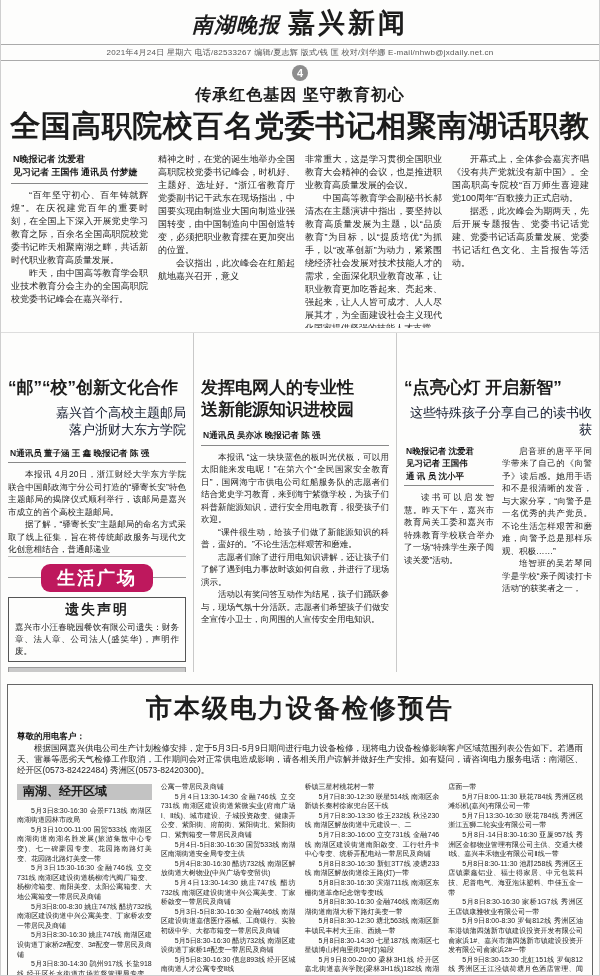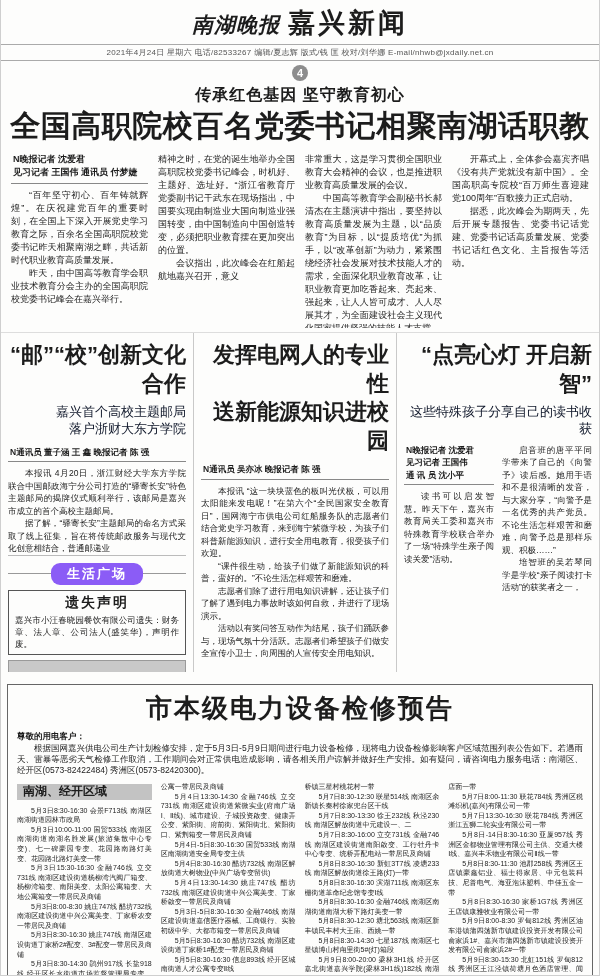--- a/index.html
+++ b/index.html
@@ -33,32 +33,32 @@
   .byline { font-weight:bold; font-size:9px; border-bottom:1px solid #888; padding:0 0 4px 2px; margin-bottom:5px; line-height:13px; }
   .para { text-indent:2em; }
   .cont { text-indent:0; }
 
   
   .mid { display:flex; border-top:1px solid #ddd; height:340px; overflow:hidden; }
   .mid-col { padding:8px 7px 6px; overflow:hidden; }
   .mid-left { width:192px; display:flex; flex-direction:column; }
   .mid-center { width:204px; border-left:1px solid #c9c9c9; border-right:1px solid #c9c9c9; }
   .mid-right { flex:1; }
-  .art-title { font-size:22px; font-weight:900; text-align:right; line-height:1.3; }
+  .art-title { font-size:17px; font-weight:900; text-align:left; line-height:1.3;margin-top:36px; }
   .art-sub { font-size:13px; color:#0f172a; text-align:right; line-height:1.3; margin-top:6px; }
   .art-byline { font-weight:bold; font-size:8.5px; border-bottom:1px solid #888; padding:0 0 3px 2px; margin:8px 0 5px; line-height:12.5px; }
   .art-body { font-size:8.5px; line-height:12.5px; text-align:justify; }
   .two-col { display:flex; gap:8px; margin-top:6px; }
   .two-col > div { flex:1; overflow:hidden; }
 
   
   .plaza { margin-top:auto; border-top:1px solid #bbb; padding-top:5px; }
   .plaza-head { display:flex; align-items:center; margin:2px 0 5px; }
   .hline { flex:1; height:1px; background:#999; }
-  .plaza-badge { background:#8b5cf6; color:#fff; font-weight:bold; font-size:13px; padding:2px 16px; border-radius:9px; letter-spacing:2px; }
+  .plaza-badge { background:#be185d; color:#fff; font-weight:bold; font-size:18px; padding:2px 16px; border-radius:9px; letter-spacing:2px; }
   .loss-box { border:1px solid #555; padding:3px 6px 4px; }
   .loss-title { text-align:center; font-weight:bold; font-size:14px; letter-spacing:2px; }
   .loss-body { font-size:8.5px; line-height:12px; text-align:justify; margin-top:2px; }
   .ad-box { background:#c9c9c9; border:1px solid #9a9a9a; margin-top:5px; display:flex; gap:5px; padding:18px 4px; align-items:center; }
   .ad-nums { font-weight:bold; font-size:11px; line-height:15px; white-space:pre-line; }
   .ad-note { font-size:6.5px; line-height:8px; flex:1; text-align:justify; color:#222; }
 
   
   .power { margin:12px 6px 0; border:1px solid #666; padding:6px 9px 4px; height:294px; overflow:hidden; }
   .power-title { text-align:center; font-size:26px; font-weight:900; letter-spacing:2px; }

